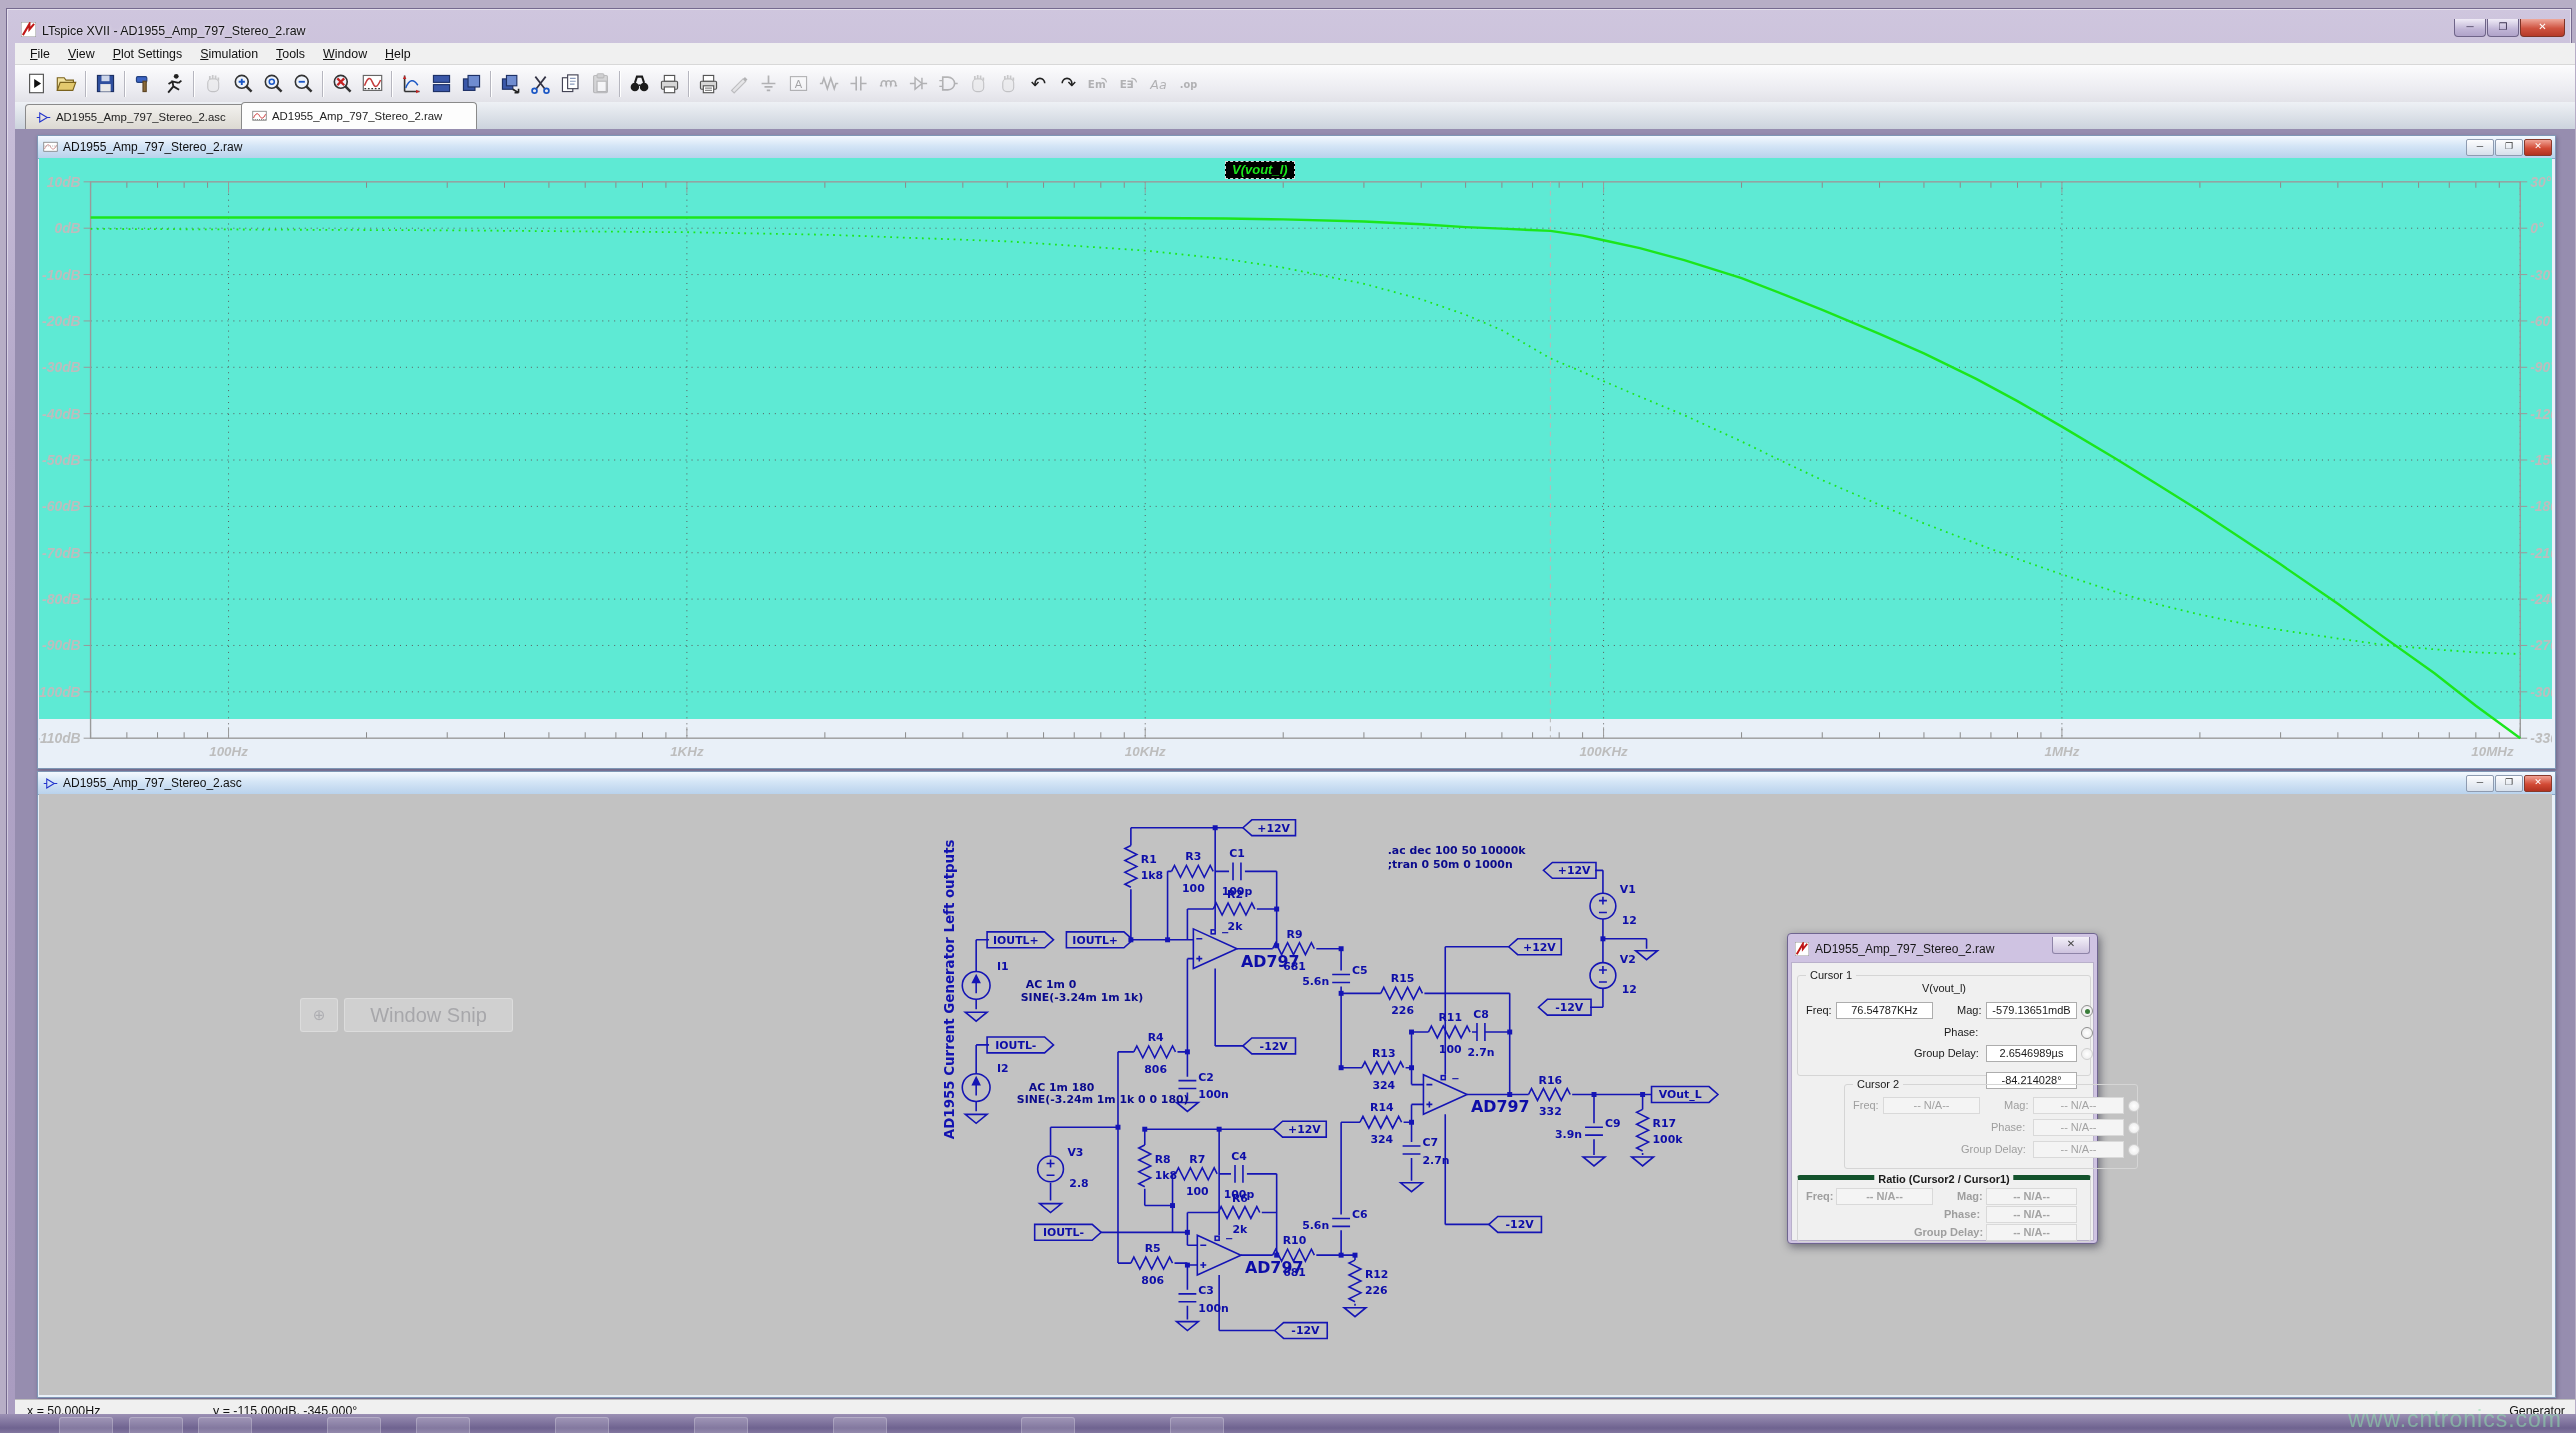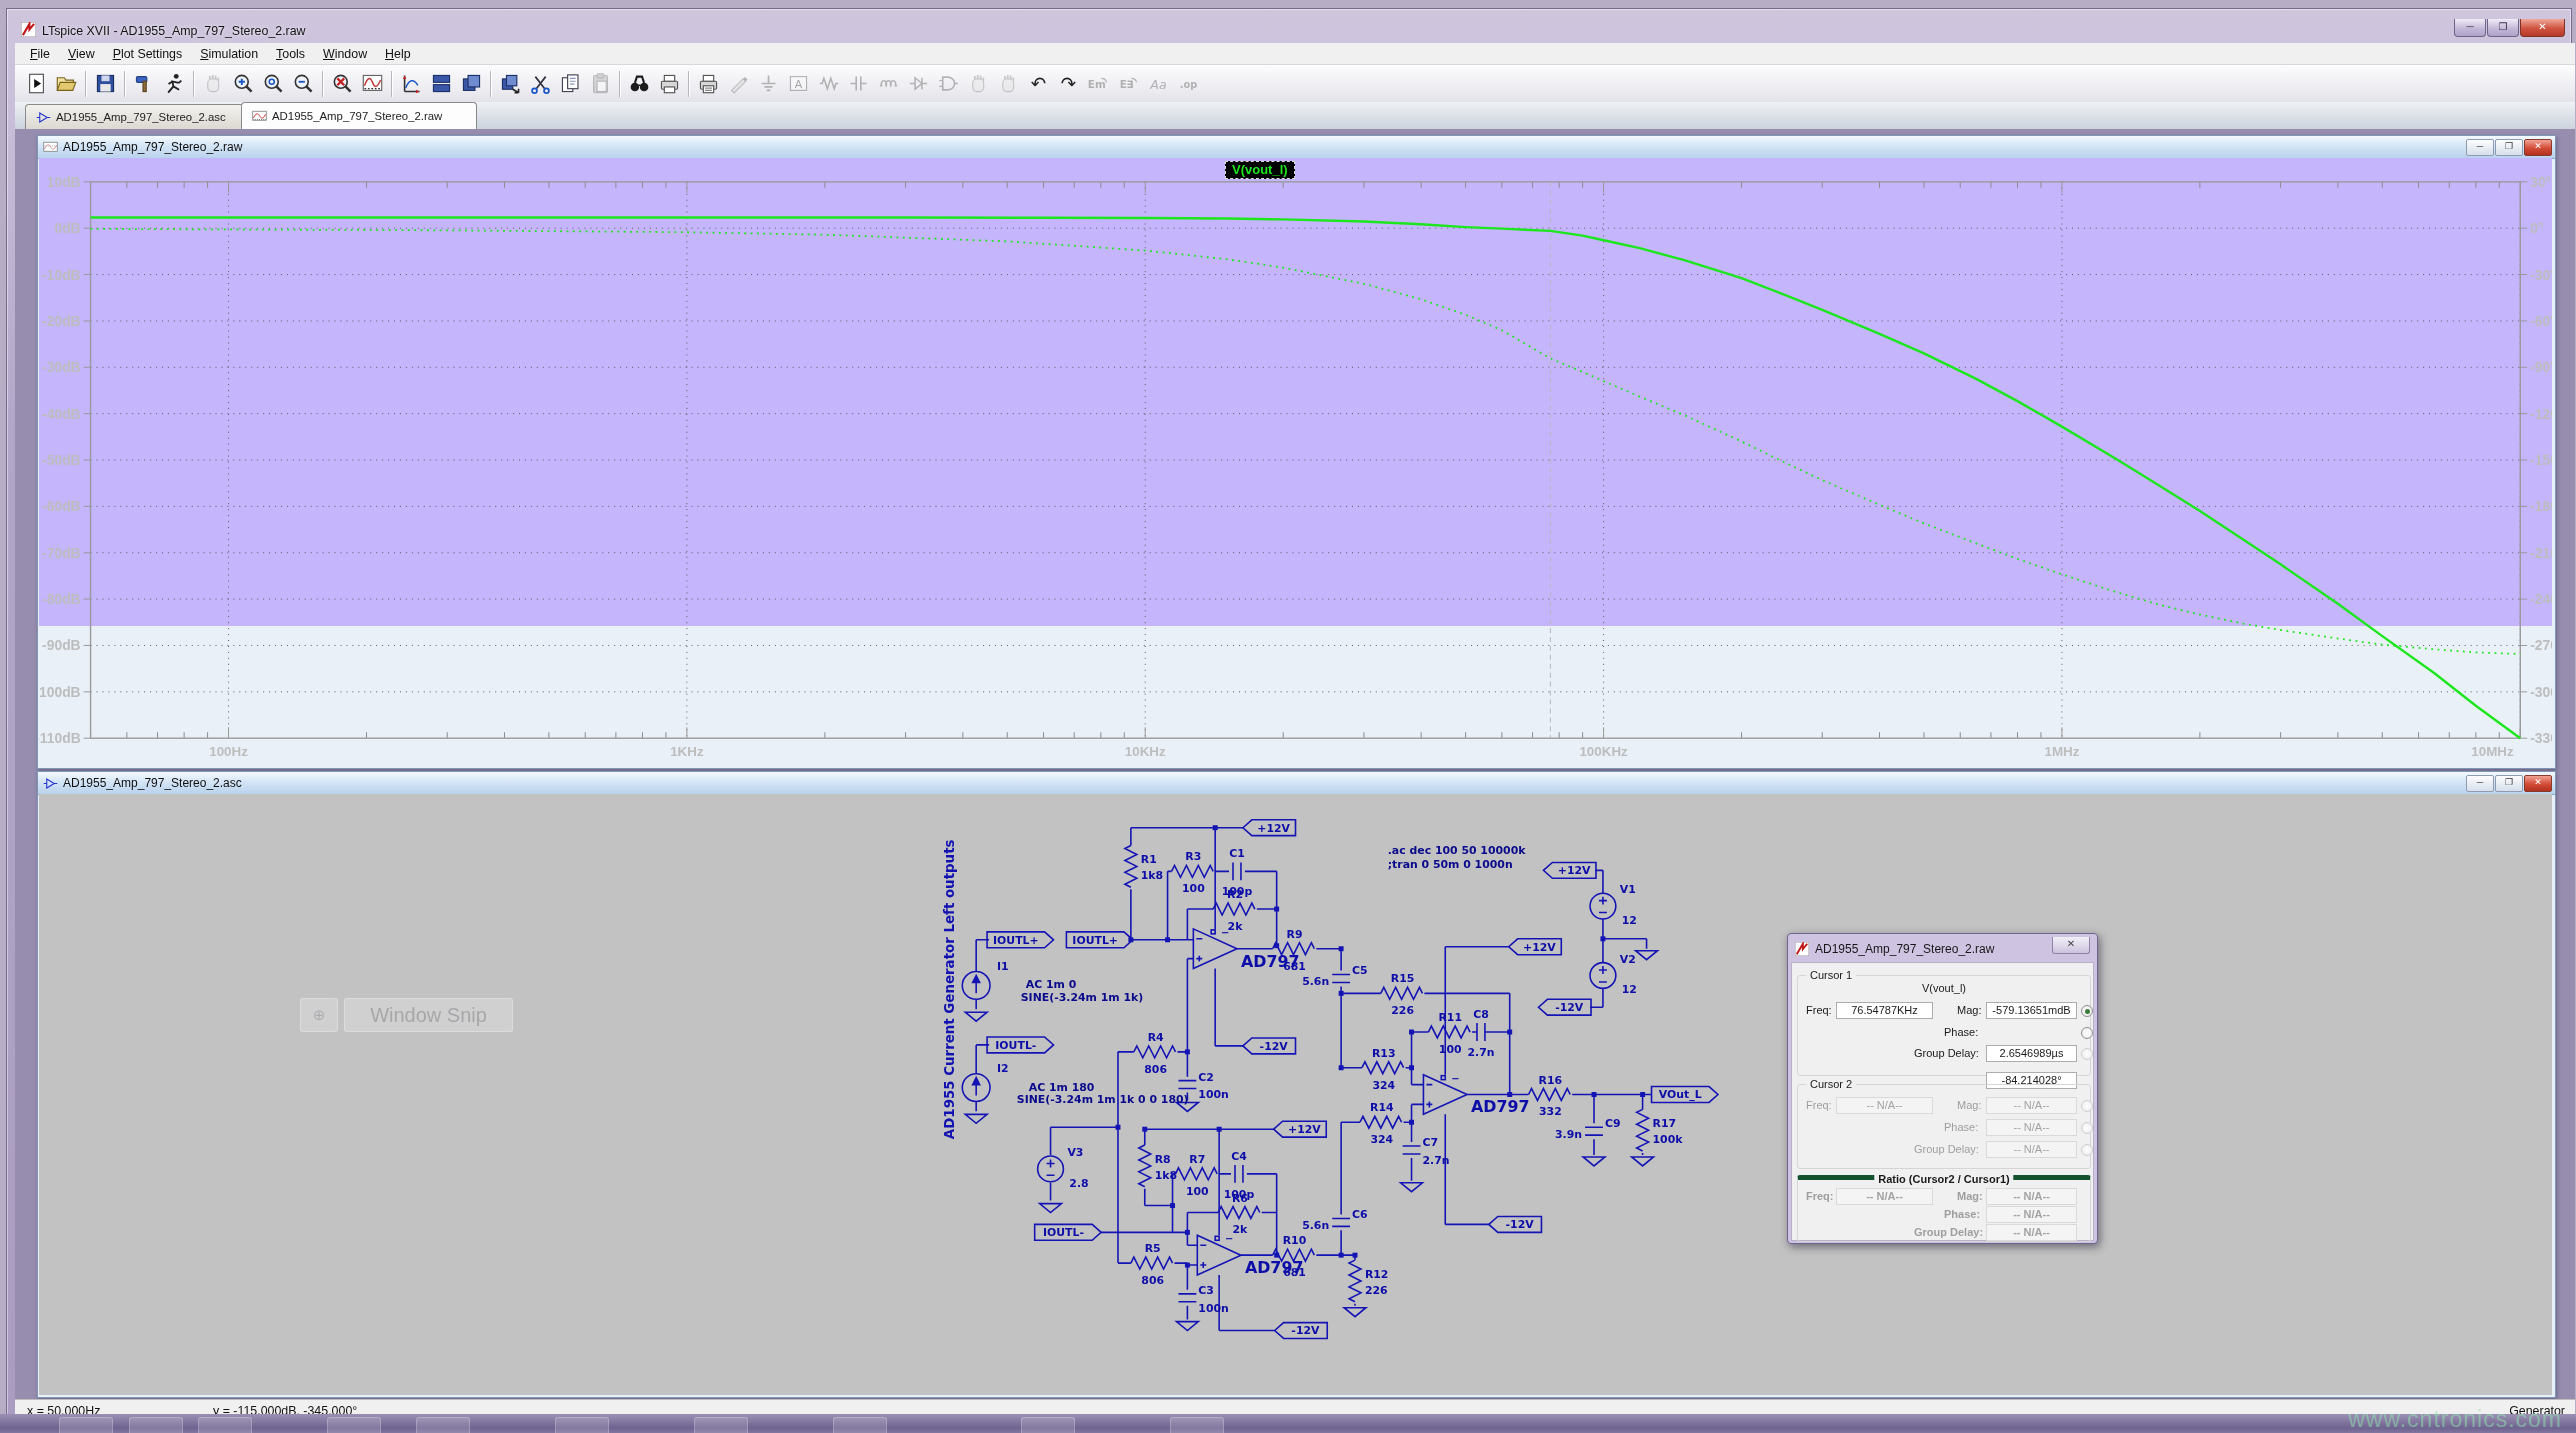--- a/index.html
+++ b/index.html
@@ -26,21 +26,21 @@
   .tab svg{width:15px;height:13px;}
   #mdi{position:absolute;left:8px;top:120px;width:2560px;height:1270px;background:#968daf;overflow:hidden;}
   
   .child{position:absolute;border:1px solid #7f97b5;background:#e9f0f8;box-shadow:1px 2px 4px rgba(30,30,60,.35);}
   .ctitle{height:22px;background:linear-gradient(#f4f9fe,#d4e5f6 45%,#b9d2ec);border-bottom:1px solid #8aa8cc;display:flex;align-items:center;gap:5px;padding-left:5px;font-size:12px;color:#101010;position:relative;}
   .ctitle svg{width:15px;height:13px;}
   .cbtns{position:absolute;right:3px;top:3px;display:flex;gap:1px;}
   .cwb{width:26px;height:15px;border:1px solid #8e9bb0;border-radius:2px;background:linear-gradient(#fdfdfe,#d6dfeb);font-size:9px;line-height:13px;text-align:center;color:#333;}
   .cwb.close{background:linear-gradient(#f0a294,#d24a35 55%,#b23220);color:#fff;border-color:#87392b;}
   #plotwin{left:22px;top:6px;width:2517px;height:632px;}
-  #plotcontent{position:absolute;left:1px;top:22px;width:2513px;height:468px;background:#c4b5fd;}
+  #plotcontent{position:absolute;left:1px;top:22px;width:2513px;height:561px;background:#5eead4;font-style:italic;}
   #trace-label{position:absolute;left:1186px;top:3px;color:#1ce61c;font-weight:bold;font-size:13px;border:1px dashed #d8d8d8;padding:0 6px;line-height:16px;background:#000;}
   #schemwin{left:22px;top:642px;width:2517px;height:625px;}
   #schemcontent{position:absolute;left:1px;top:22px;width:2513px;height:601px;background:#c2c2c2;}
   #schem-svg{position:absolute;left:0;top:0;}
   #ghostsnip{position:absolute;left:261px;top:204px;display:flex;gap:6px;align-items:center;opacity:.5;}
   #ghostsnip .gbox{background:rgba(244,244,246,.55);border:1px solid rgba(255,255,255,.7);border-radius:3px;height:32px;}
   #ghostsnip .g1{width:36px;display:flex;align-items:center;justify-content:center;color:#9a9aa2;font-size:15px;}
   #ghostsnip .g2{width:167px;display:flex;align-items:center;justify-content:center;color:#8d8d94;font-size:20px;}
   
   #cursordlg{position:absolute;left:1772px;top:804px;width:309px;height:309px;background:#cfc3e2;border:1px solid #6f6590;border-radius:4px;box-shadow:2px 3px 8px rgba(20,20,40,.5);z-index:40;}
@@ -795,21 +795,21 @@
               <span class="fld" style="left:184px;width:89px;margin-top:48px;">-84.214028°</span>
               <span class="radio" style="left:279px;"></span>
             </div>
             <div class="drow" style="top:69px;">
               <span class="dl" style="left:112px;">Group Delay:</span>
               <span class="fld" style="left:184px;width:89px;">2.6546989µs</span>
               <span class="radio pale" style="left:279px;"></span>
             </div>
           </div>
 
-          <div class="grp" style="top:121px;height:83px;">
+          <div class="grp" style="top:121px;height:83px;margin-left:47px;">
             <span class="cap">Cursor 2</span>
             <div class="drow" style="top:12px;">
               <span class="dl dim" style="left:4px;">Freq:</span>
               <span class="fld na" style="left:34px;width:95px;">-- N/A--</span>
               <span class="dl dim" style="left:155px;">Mag:</span>
               <span class="fld na" style="left:184px;width:89px;">-- N/A--</span>
               <span class="radio pale" style="left:279px;"></span>
             </div>
             <div class="drow" style="top:34px;">
               <span class="dl dim" style="left:142px;">Phase:</span>

